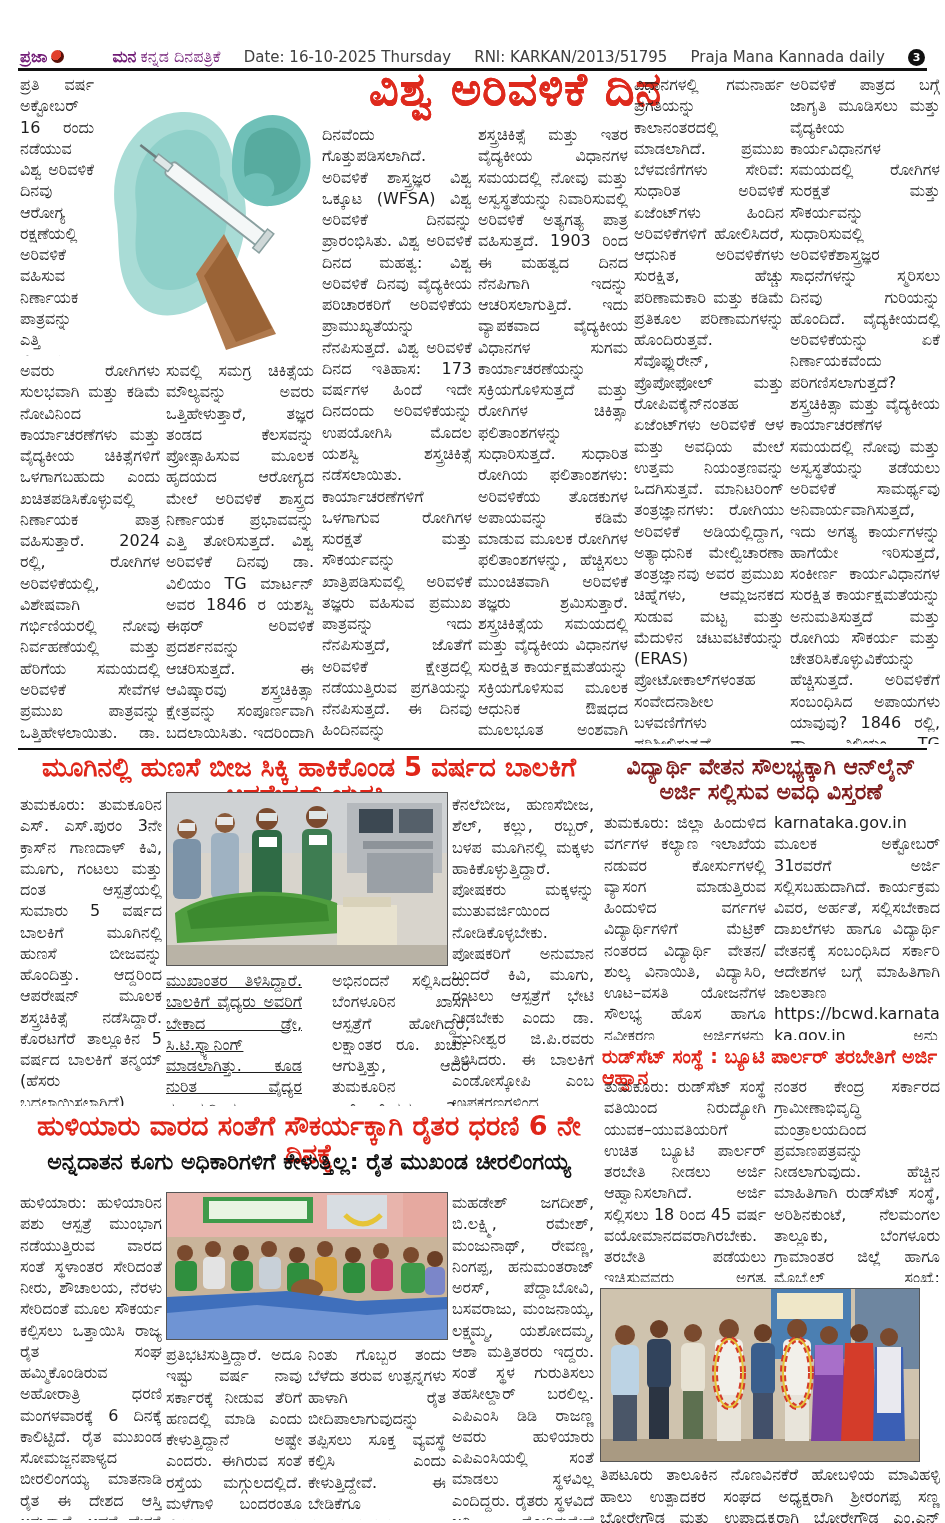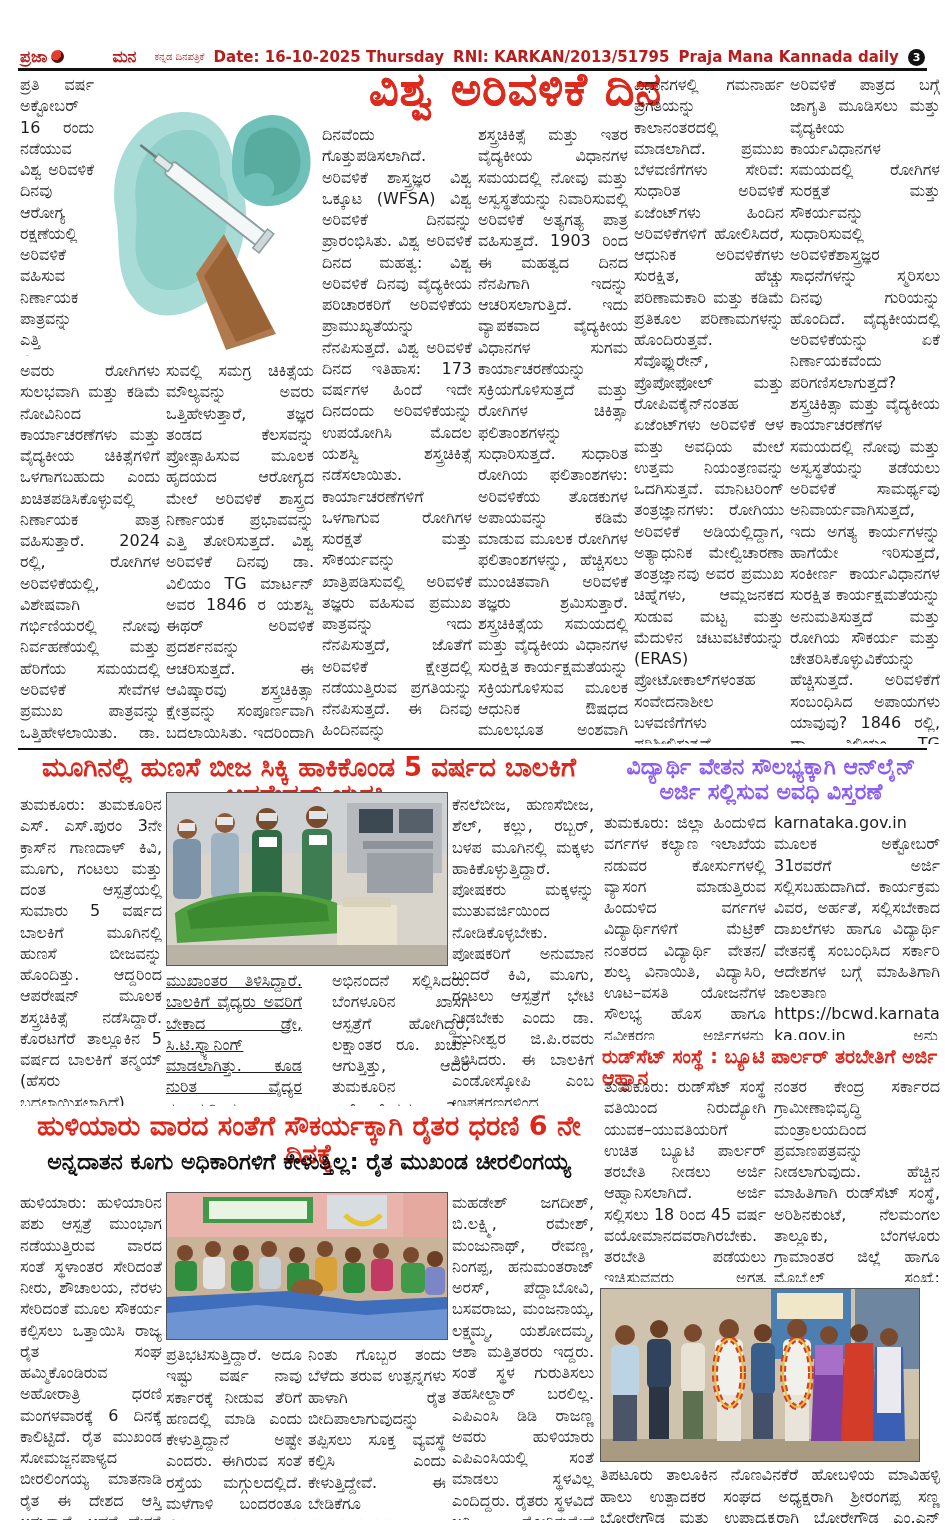--- a/index.html
+++ b/index.html
@@ -4,28 +4,28 @@
 <style>
   html,body{margin:0;padding:0;background:#9a9a9a;}
   .page{position:relative;width:945px;height:1523px;background:#ffffff;margin:0 auto;
         font-family:"DejaVu Sans","Liberation Sans",sans-serif;color:#1c1c1c;overflow:hidden;}
   .abs{position:absolute;}
   .col{font-size:16px;line-height:1.33;text-align:justify;color:#1d1d1d;overflow:hidden;word-break:break-word;}
   .rule{background:#111;}
   .headline-main{font-weight:bold;color:#de2a1d;text-align:center;letter-spacing:1px;
                  font-size:46px;line-height:1.0;text-shadow:0 0 0 #de2a1d;}
   .headline-sub{font-weight:bold;color:#e02619;text-align:center;font-size:26px;line-height:1.05;}
-  .headline-black{font-weight:bold;color:#8b5cf6;text-align:center;font-size:22px;line-height:1.15;}
+  .headline-black{font-weight:bold;color:#7f1d1d;text-align:center;font-size:22px;line-height:1.15;}
   .headline-small-red{font-weight:bold;color:#e02619;text-align:left;font-size:19px;line-height:1.1;}
   .subhead-black{font-weight:bold;color:#111;text-align:center;font-size:22px;line-height:1.1;}
   .hdr{display:flex;align-items:flex-end;justify-content:space-between;}
-  .hdr .t{font-weight:bold;font-size:15px;color:#b91c1c;}
-  .logo{font-weight:bold;font-size:16px;color:#b91c1c;display:flex;align-items:center;gap:4px;}
+  .hdr .t{font-weight:normal;font-size:15px;color:#404040;}
+  .logo{font-weight:bold;font-size:16px;color:#701a75;display:flex;align-items:center;gap:4px;}
   .logo .mark{width:13px;height:13px;border-radius:50%;background:radial-gradient(circle at 35% 35%,#e1402c 0 45%,#5a1008 46% 100%);display:inline-block;}
-  .logo .tag{font-size:10px;font-weight:normal;margin-left:14px;}
+  .logo .tag{font-size:16px;font-weight:normal;margin-left:0;}
   .pagenum{width:17px;height:17px;border-radius:50%;background:#111;color:#fff;font-size:11px;font-weight:bold;
            display:flex;align-items:center;justify-content:center;}
   .photo{border:1px solid #555;overflow:hidden;background:#ccc;}
   .caption{font-size:16px;line-height:1.35;text-align:justify;color:#141414;}
 </style>
 </head>
 <body>
 
 <div class="page">
 

